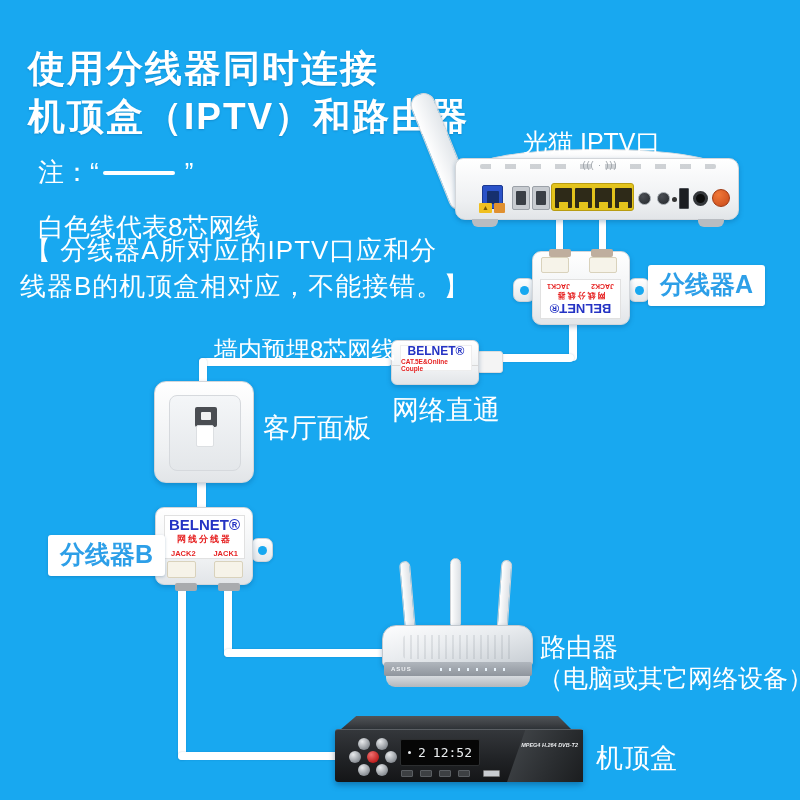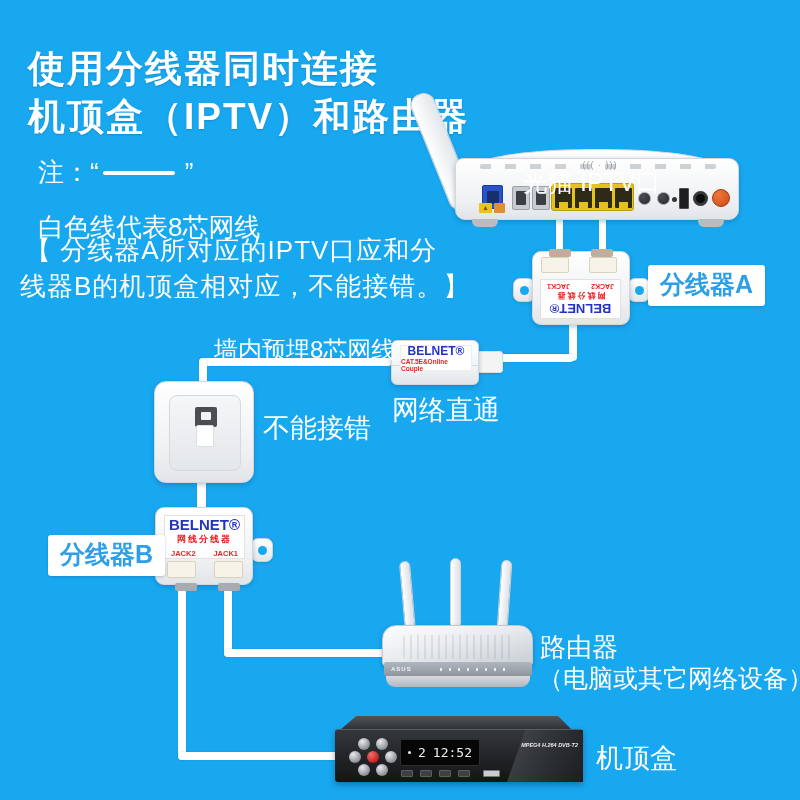--- a/index.html
+++ b/index.html
@@ -193,21 +193,21 @@
     </div>
     <div class="m-btn" style="left:638px;"></div>
     <div class="m-btn" style="left:657px;"></div>
     <div class="m-reset"></div>
     <div class="m-usb"></div>
     <div class="m-dc"></div>
     <div class="m-power"></div>
     <div class="m-foot" style="left:472px;"></div>
     <div class="m-foot" style="left:698px;"></div>
   </div>
-  <div class="abs lbl" style="left:523px; top:126px; font-size:25px;margin-top:40px;">光猫 IPTV口</div>
+  <div class="abs lbl" style="left:523px; top:126px; font-size:25px;">光猫 IPTV口</div>
 
   <div>
     <div class="ear" style="left:513px; top:278px;">
         <div class="hole"></div>
       </div>
     <div class="ear" style="left:628px; top:278px;">
         <div class="hole"></div>
       </div>
     <div class="splitter-box whitebox" style="left:532px; top:251px; width:98px; height:74px;"></div>
     <div class="boot" style="left:549px; top:249px; width:22px; height:8px; background:#bfae9e;"></div>
@@ -238,21 +238,21 @@
   <div class="abs lbl" style="left:392px; top:392px; font-size:27px;">网络直通</div>
   <div class="abs lbl" style="left:214px; top:334px; font-size:24px;">墙内预埋8芯网线</div>
 
   <div class="wallpanel whitebox">
     <div class="inner"></div>
     <div class="wp-jack">
         <div class="clip"></div>
       </div>
     <div class="wp-plug"></div>
   </div>
-  <div class="abs lbl" style="left:263px; top:410px; font-size:27px;">不能接错</div>
+  <div class="abs lbl" style="left:263px; top:410px; font-size:27px;">客厅面板</div>
 
   <div>
     <div class="ear" style="left:135px; top:538px;">
         <div class="hole"></div>
       </div>
     <div class="ear" style="left:251px; top:538px;">
         <div class="hole"></div>
       </div>
     <div class="splitter-box whitebox" style="left:155px; top:507px; width:98px; height:78px;"></div>
     <div class="belnet-panel" style="left:164px; top:515px; width:81px; height:44px;">

